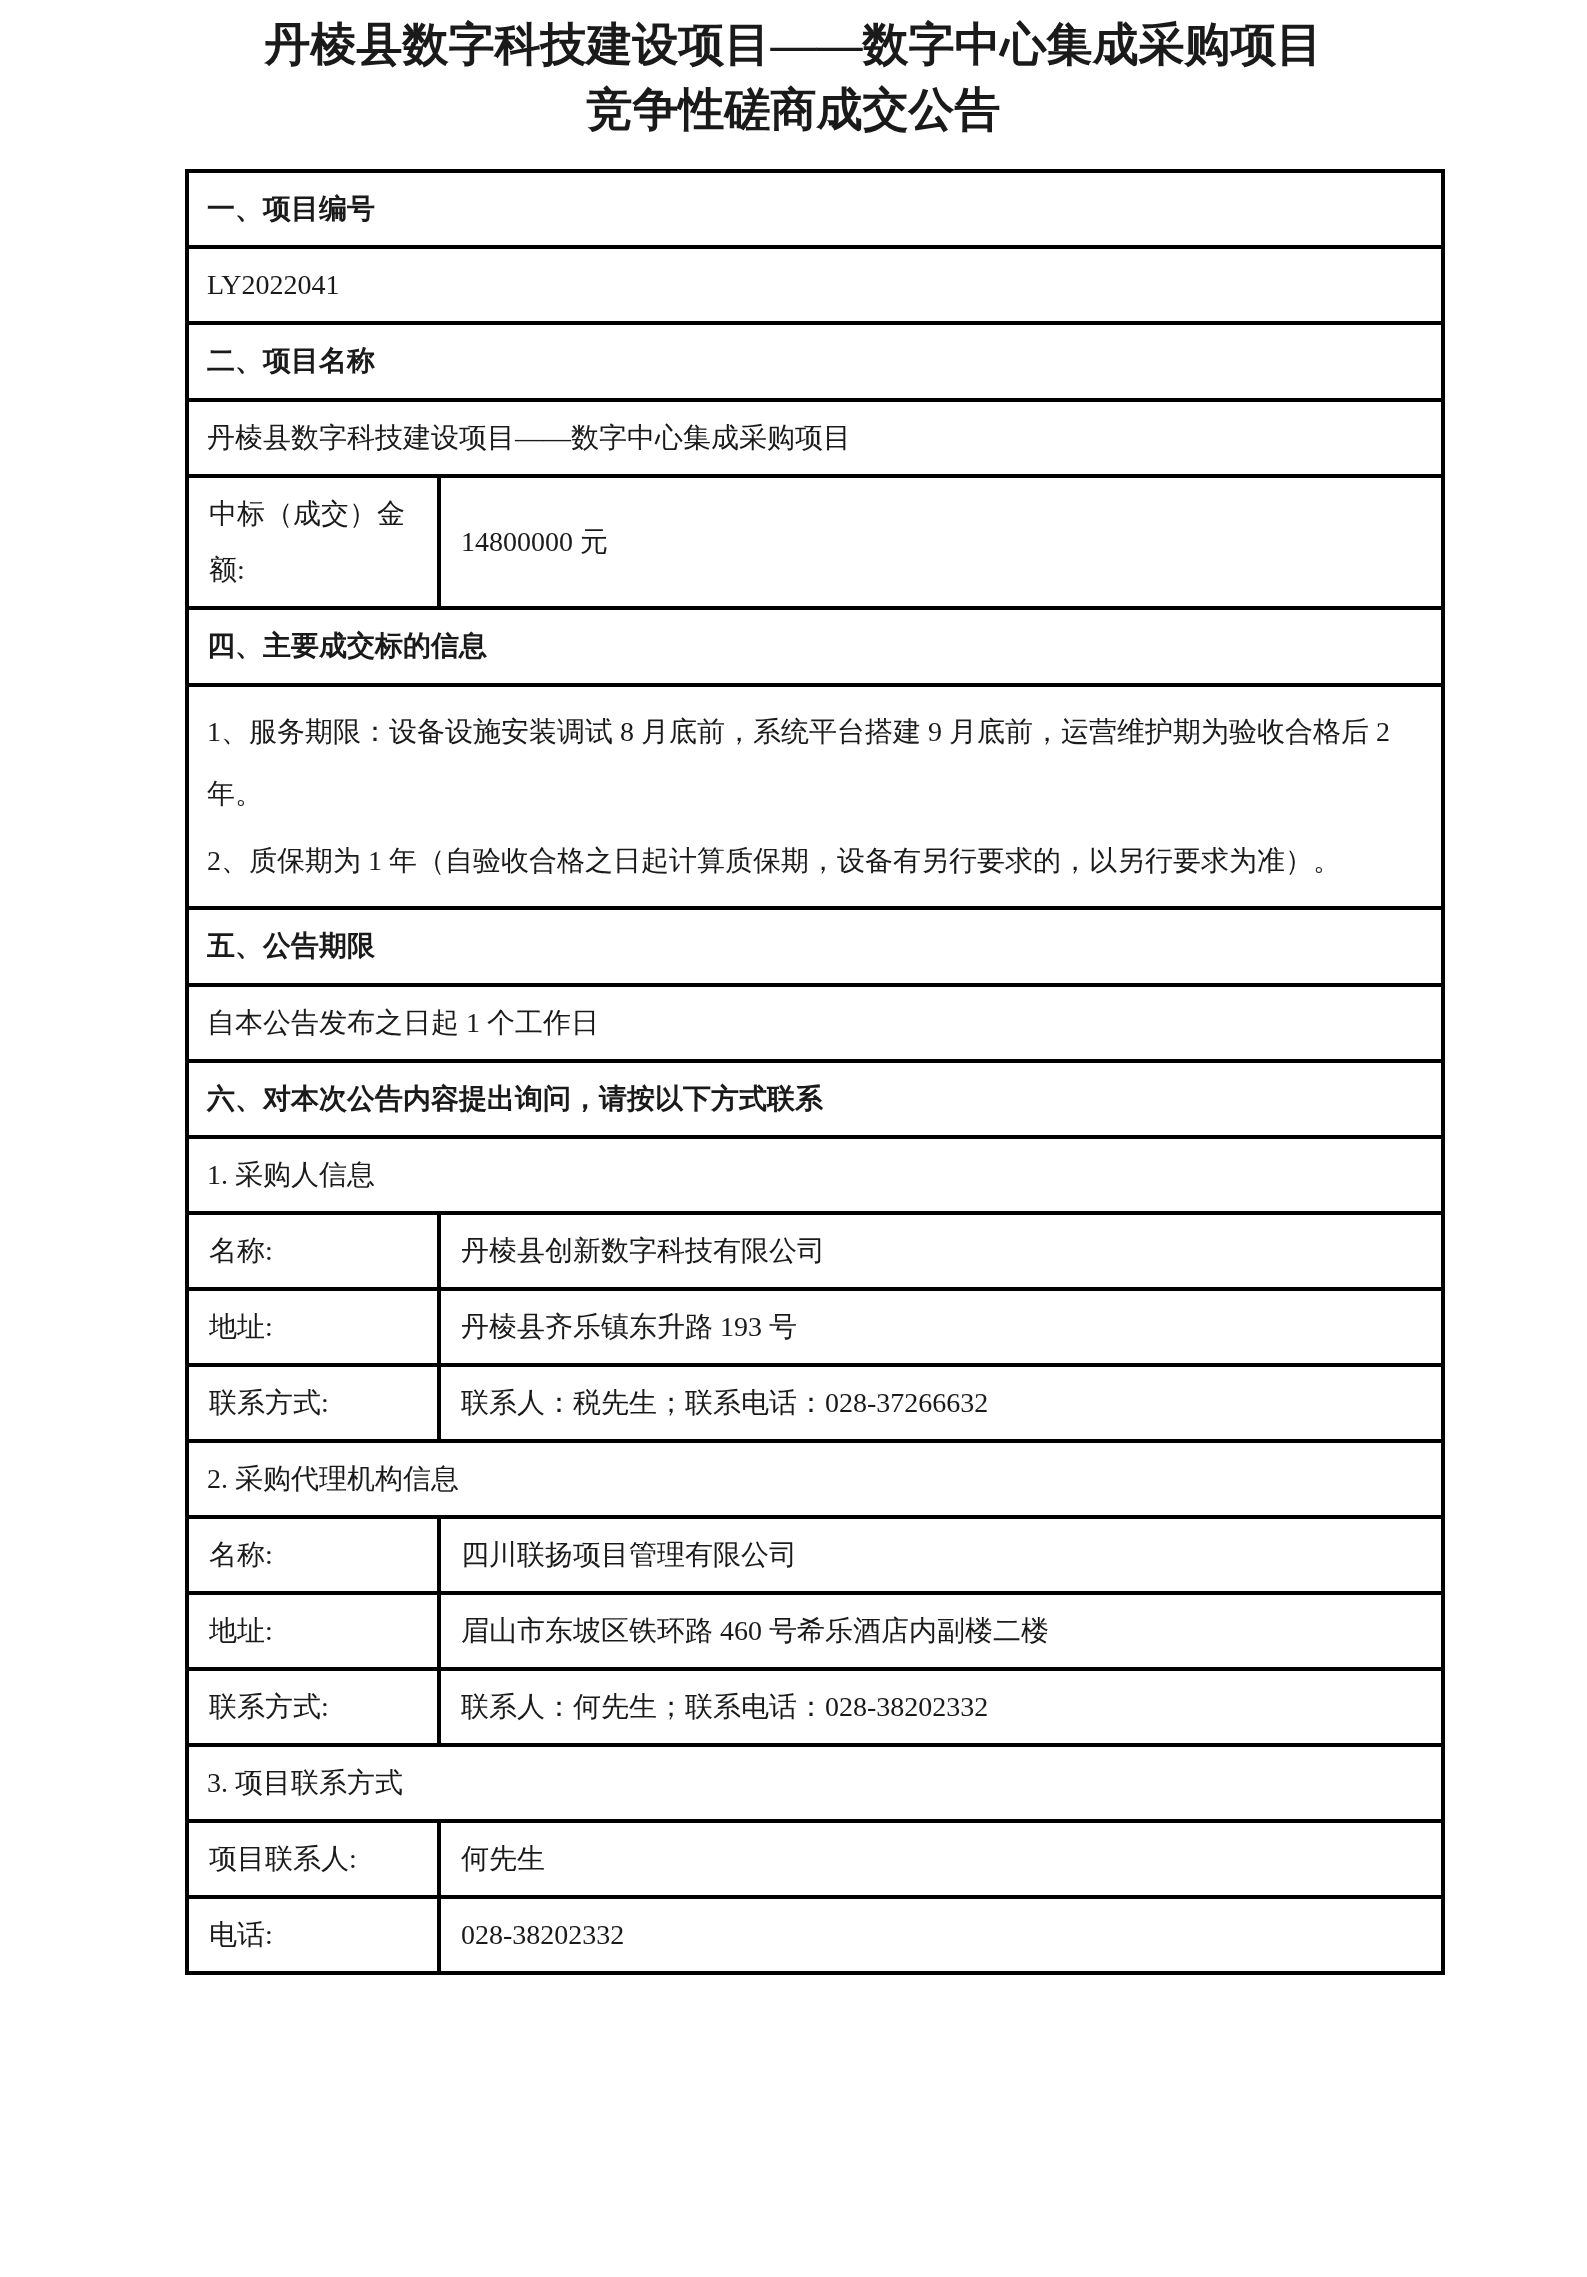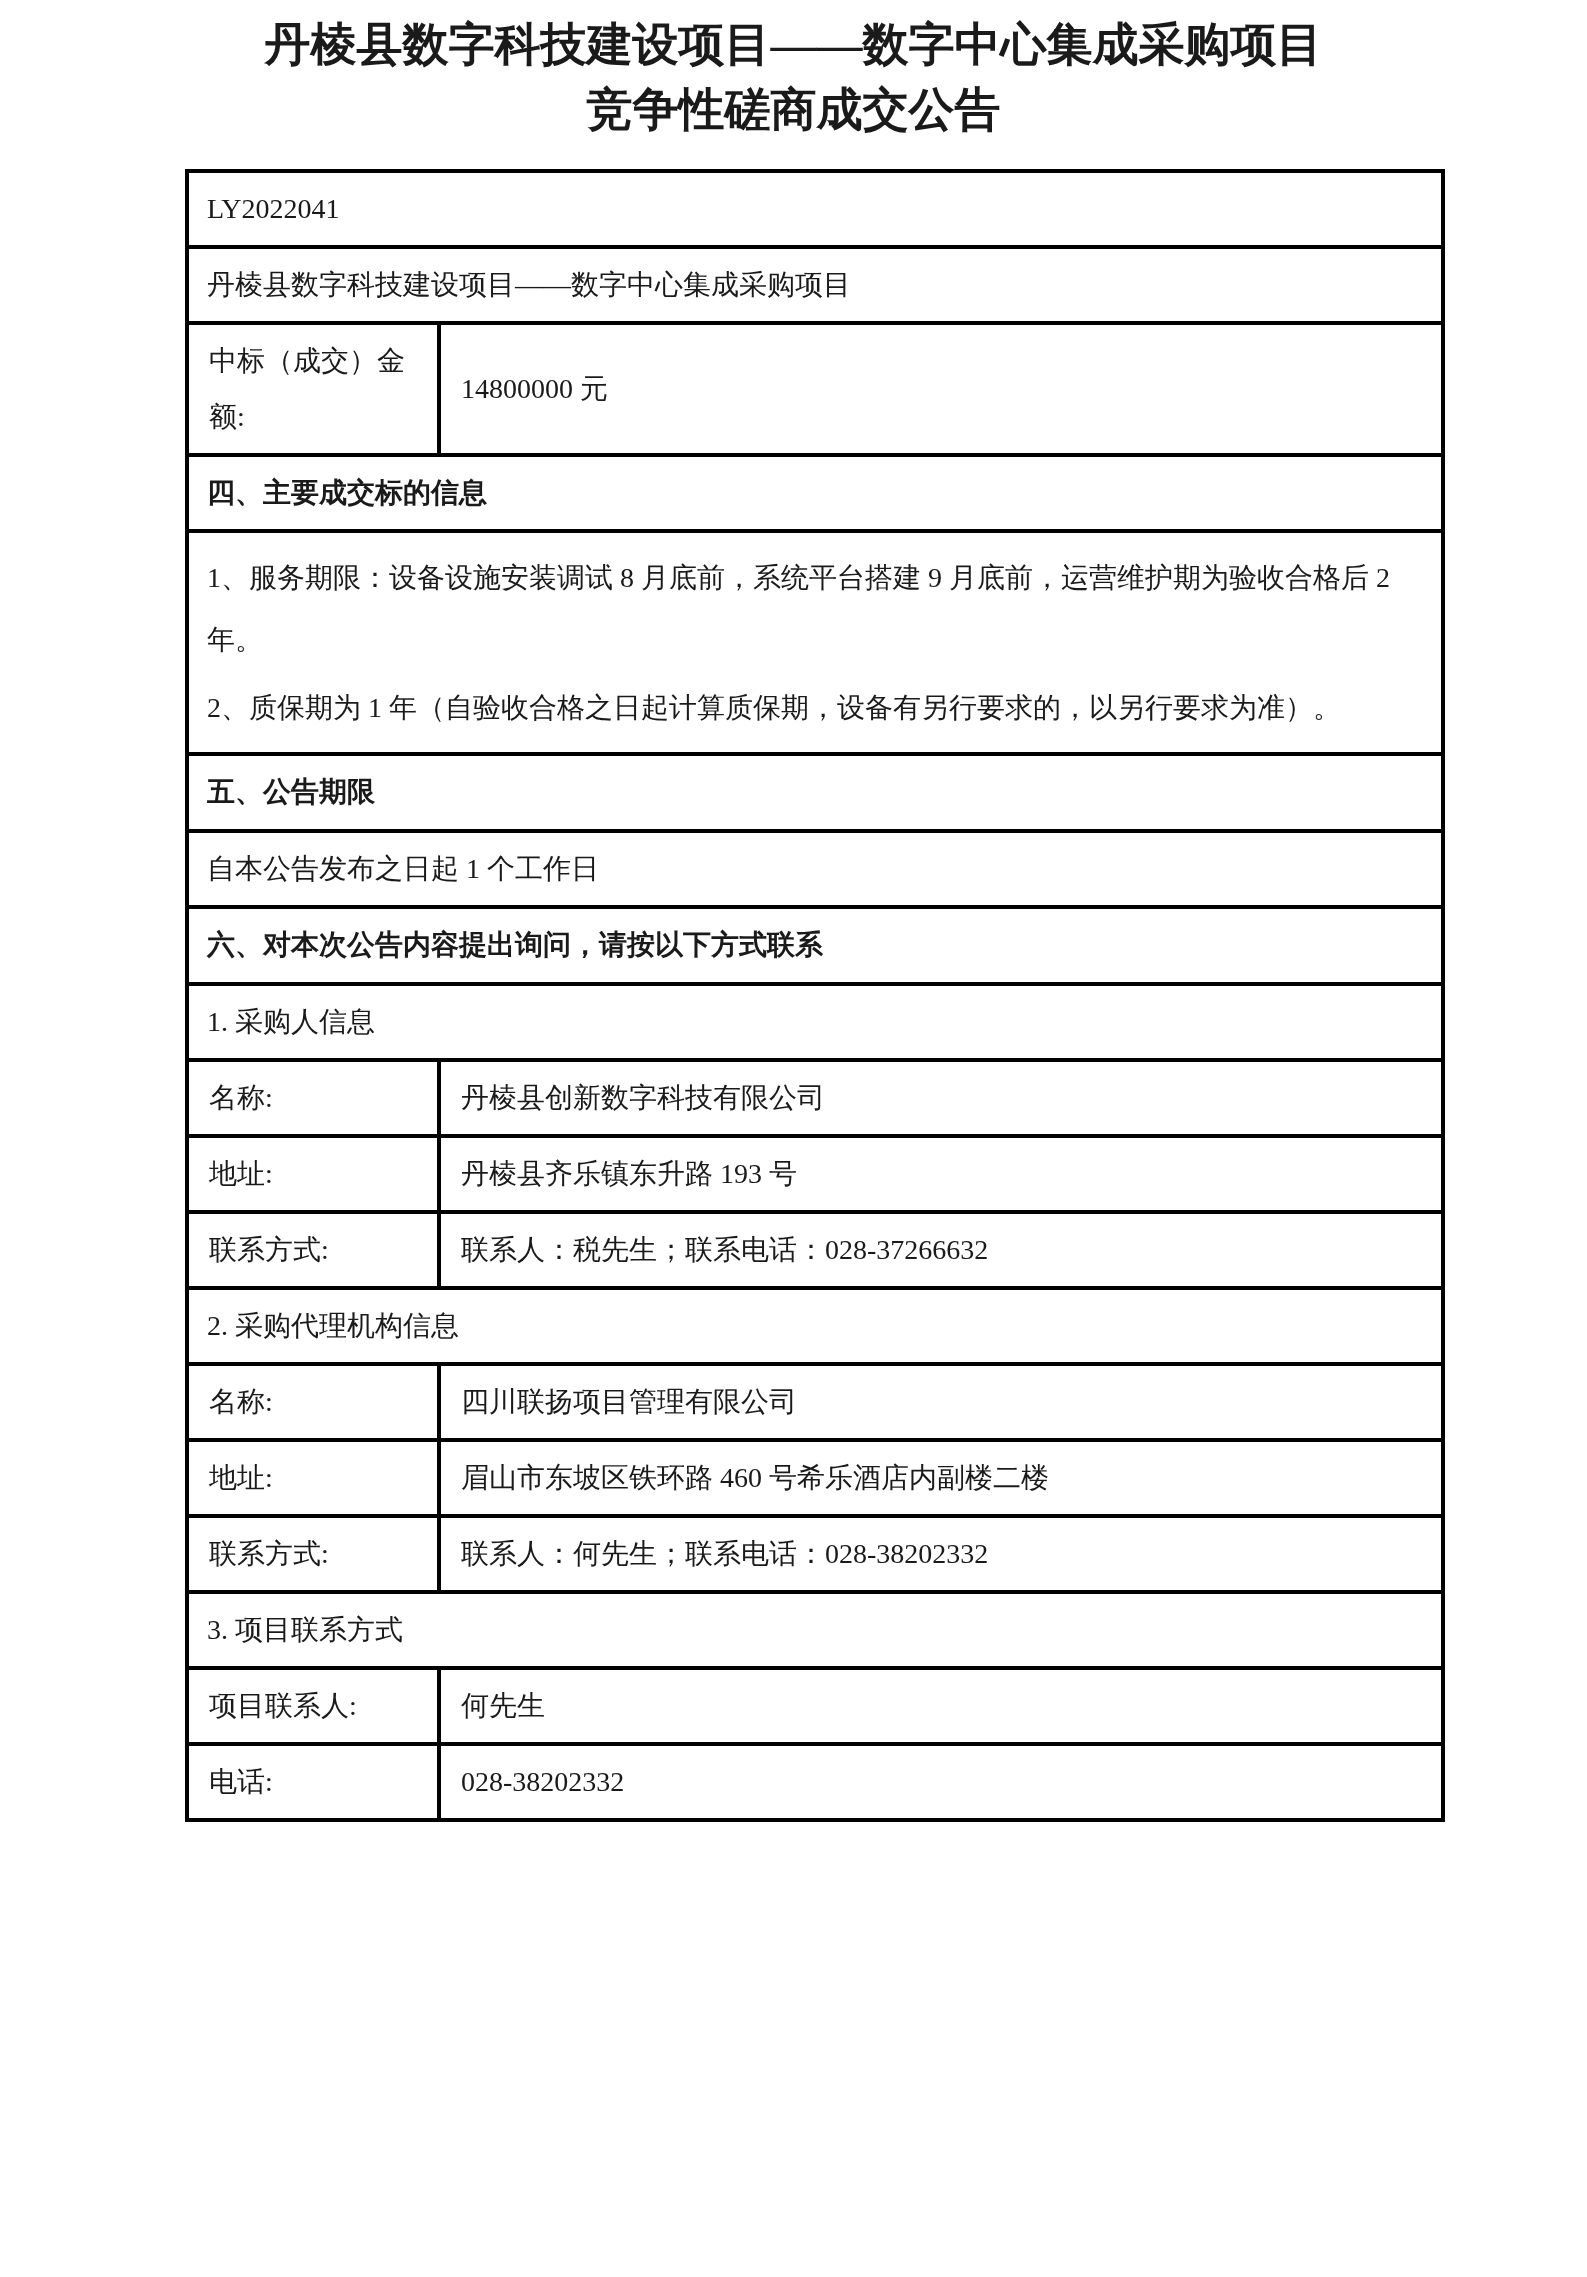--- a/index.html
+++ b/index.html
@@ -67,22 +67,28 @@
   <div>丹棱县数字科技建设项目——数字中心集成采购项目</div>
   <div>竞争性磋商成交公告</div>
 </div>
 
 <table class="announcement">
   <colgroup>
     <col style="width:252px">
     <col>
   </colgroup>
   <tbody id="table-body">
+      <tr class="section-row">
+        <td colspan="2">一、项目编号</td>
+      </tr>
       <tr class="text-row">
         <td colspan="2">LY2022041</td>
+      </tr>
+      <tr class="section-row">
+        <td colspan="2">二、项目名称</td>
       </tr>
       <tr class="text-row">
         <td colspan="2">丹棱县数字科技建设项目——数字中心集成采购项目</td>
       </tr>
       <tr class="field-row">
         <td class="label-cell">中标（成交）金额:</td>
         <td>14800000 元</td>
       </tr>
       <tr class="section-row">
         <td colspan="2">四、主要成交标的信息</td>

